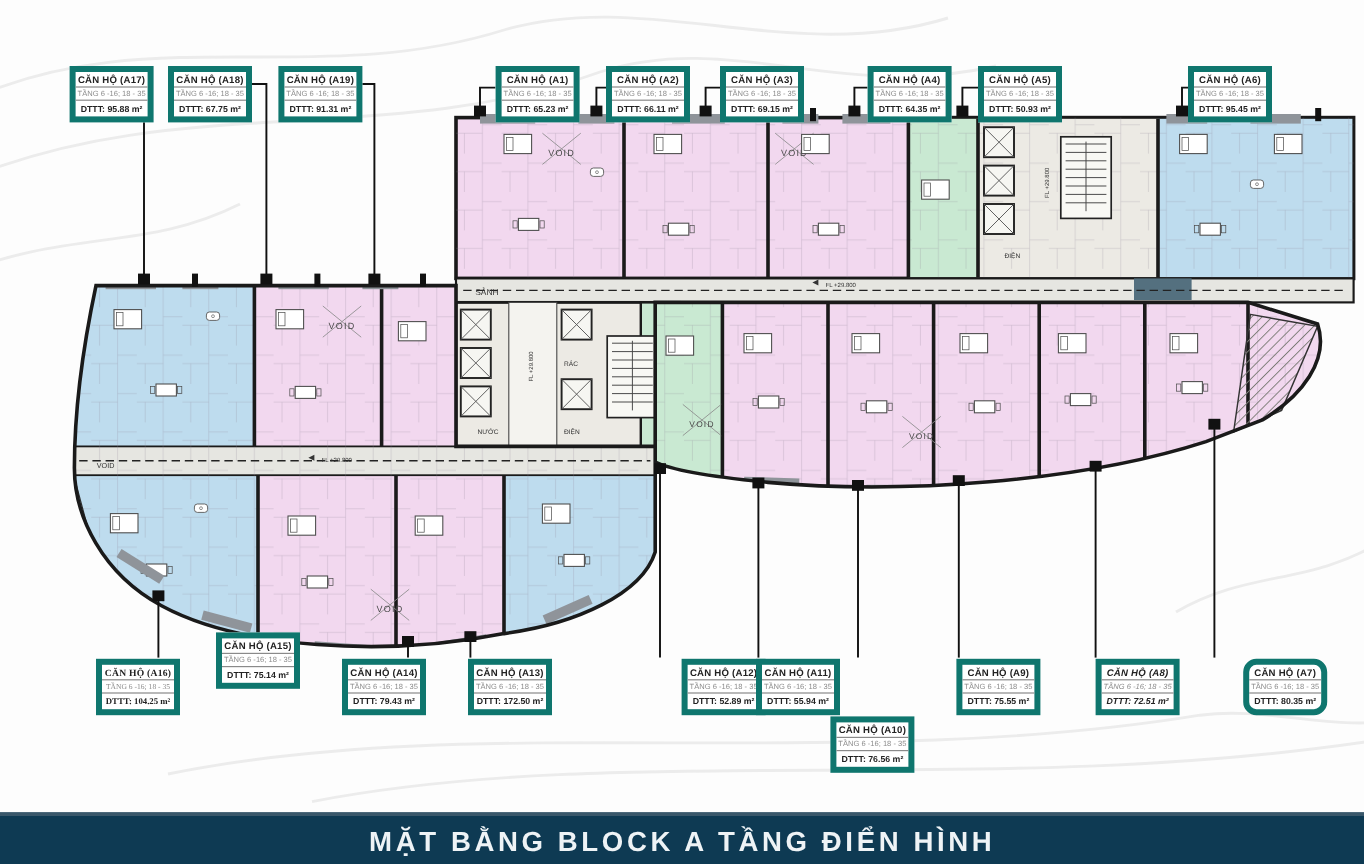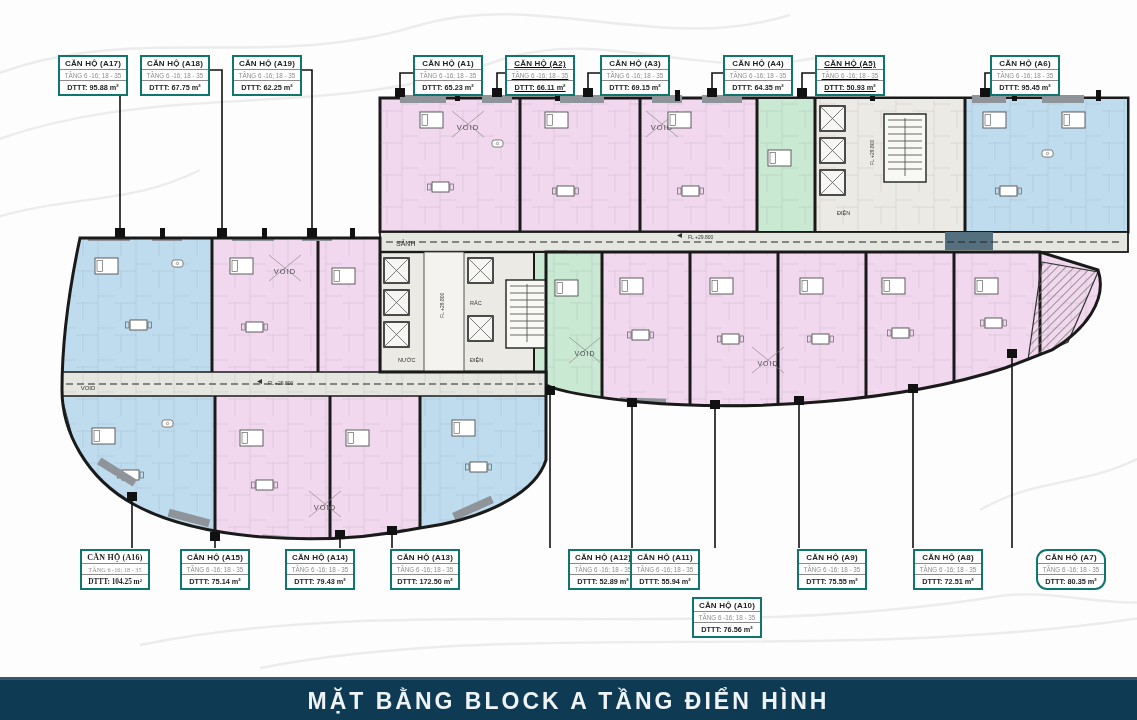--- a/index.html
+++ b/index.html
@@ -1,20 +1,20 @@
 <!DOCTYPE html>
 <html><head>
 <meta charset="utf-8">
 <style>
   html,body{margin:0;padding:0;background:#ffffff;}
   .canvas{position:relative;width:1137px;height:720px;background:#fdfdfd;overflow:hidden;
           font-family:"Liberation Sans",sans-serif;}
   .plan-svg{position:absolute;left:0;top:0;}
   
-  .ulabel{position:absolute;width:70px;background:#ffffff;border:2px solid #0f766e;
+  .ulabel{position:absolute;width:70px;background:#ffffff;border:5px solid #0f766e;
           text-align:center;box-sizing:border-box;z-index:5;}
   .ul-title{font-size:8px;font-weight:bold;color:#222;padding:2px 0 1px;border-bottom:1px solid #8a8a8a;
             letter-spacing:.2px;white-space:nowrap;}
   .ul-floors{font-size:6.3px;color:#8c8c8c;padding:1.5px 0;border-bottom:1px solid #8a8a8a;white-space:nowrap;}
   .ul-area{font-size:7.3px;font-weight:bold;color:#222;padding:2px 0;white-space:nowrap;}
   
   .titlebar{position:absolute;left:0;top:677px;width:1137px;height:43px;background:#0e3a53;
             border-top:3px solid #39576a;display:flex;align-items:center;justify-content:center;z-index:6;}
   .titlebar-text{font-family:Liberation Sans, sans-serif;font-size:23px;font-weight:bold;
                  color:#eef3f6;letter-spacing:3px;white-space:nowrap;}
@@ -298,59 +298,59 @@
   <div class="ul-area">DTTT: 95.88 m²</div>
 </div>
 <div class="ulabel" style="left:140px;top:55px;">
   <div class="ul-title">CĂN HỘ (A18)</div>
   <div class="ul-floors">TẦNG 6 -16; 18 - 35</div>
   <div class="ul-area">DTTT: 67.75 m²</div>
 </div>
 <div class="ulabel" style="left:232px;top:55px;">
   <div class="ul-title">CĂN HỘ (A19)</div>
   <div class="ul-floors">TẦNG 6 -16; 18 - 35</div>
-  <div class="ul-area">DTTT: 62.25 m²</div>
+  <div class="ul-area">DTTT: 91.31 m²</div>
 </div>
 <div class="ulabel" style="left:413px;top:55px;">
   <div class="ul-title">CĂN HỘ (A1)</div>
   <div class="ul-floors">TẦNG 6 -16; 18 - 35</div>
   <div class="ul-area">DTTT: 65.23 m²</div>
 </div>
-<div class="ulabel" style="left:505px;top:55px;text-decoration:underline;">
+<div class="ulabel" style="left:505px;top:55px;">
   <div class="ul-title">CĂN HỘ (A2)</div>
   <div class="ul-floors">TẦNG 6 -16; 18 - 35</div>
   <div class="ul-area">DTTT: 66.11 m²</div>
 </div>
 <div class="ulabel" style="left:600px;top:55px;">
   <div class="ul-title">CĂN HỘ (A3)</div>
   <div class="ul-floors">TẦNG 6 -16; 18 - 35</div>
   <div class="ul-area">DTTT: 69.15 m²</div>
 </div>
 <div class="ulabel" style="left:723px;top:55px;">
   <div class="ul-title">CĂN HỘ (A4)</div>
   <div class="ul-floors">TẦNG 6 -16; 18 - 35</div>
   <div class="ul-area">DTTT: 64.35 m²</div>
 </div>
-<div class="ulabel" style="left:815px;top:55px;text-decoration:underline;">
+<div class="ulabel" style="left:815px;top:55px;">
   <div class="ul-title">CĂN HỘ (A5)</div>
   <div class="ul-floors">TẦNG 6 -16; 18 - 35</div>
   <div class="ul-area">DTTT: 50.93 m²</div>
 </div>
 <div class="ulabel" style="left:990px;top:55px;">
   <div class="ul-title">CĂN HỘ (A6)</div>
   <div class="ul-floors">TẦNG 6 -16; 18 - 35</div>
   <div class="ul-area">DTTT: 95.45 m²</div>
 </div>
 
 <div class="ulabel" style="left:80px;top:549px;font-family:Liberation Serif, serif;">
   <div class="ul-title">CĂN HỘ (A16)</div>
   <div class="ul-floors">TẦNG 6 -16; 18 - 35</div>
   <div class="ul-area">DTTT: 104.25 m²</div>
 </div>
-<div class="ulabel" style="left:180px;top:549px;">
+<div class="ulabel" style="left:180px;top:527px;">
   <div class="ul-title">CĂN HỘ (A15)</div>
   <div class="ul-floors">TẦNG 6 -16; 18 - 35</div>
   <div class="ul-area">DTTT: 75.14 m²</div>
 </div>
 <div class="ulabel" style="left:285px;top:549px;">
   <div class="ul-title">CĂN HỘ (A14)</div>
   <div class="ul-floors">TẦNG 6 -16; 18 - 35</div>
   <div class="ul-area">DTTT: 79.43 m²</div>
 </div>
 <div class="ulabel" style="left:390px;top:549px;">
@@ -371,21 +371,21 @@
 <div class="ulabel" style="left:692px;top:549px;margin-top:48px;">
   <div class="ul-title">CĂN HỘ (A10)</div>
   <div class="ul-floors">TẦNG 6 -16; 18 - 35</div>
   <div class="ul-area">DTTT: 76.56 m²</div>
 </div>
 <div class="ulabel" style="left:797px;top:549px;">
   <div class="ul-title">CĂN HỘ (A9)</div>
   <div class="ul-floors">TẦNG 6 -16; 18 - 35</div>
   <div class="ul-area">DTTT: 75.55 m²</div>
 </div>
-<div class="ulabel" style="left:913px;top:549px;">
+<div class="ulabel" style="left:913px;top:549px;font-style:italic;">
   <div class="ul-title">CĂN HỘ (A8)</div>
   <div class="ul-floors">TẦNG 6 -16; 18 - 35</div>
   <div class="ul-area">DTTT: 72.51 m²</div>
 </div>
 <div class="ulabel" style="left:1036px;top:549px;border-radius:11px;">
   <div class="ul-title">CĂN HỘ (A7)</div>
   <div class="ul-floors">TẦNG 6 -16; 18 - 35</div>
   <div class="ul-area">DTTT: 80.35 m²</div>
 </div>
 

